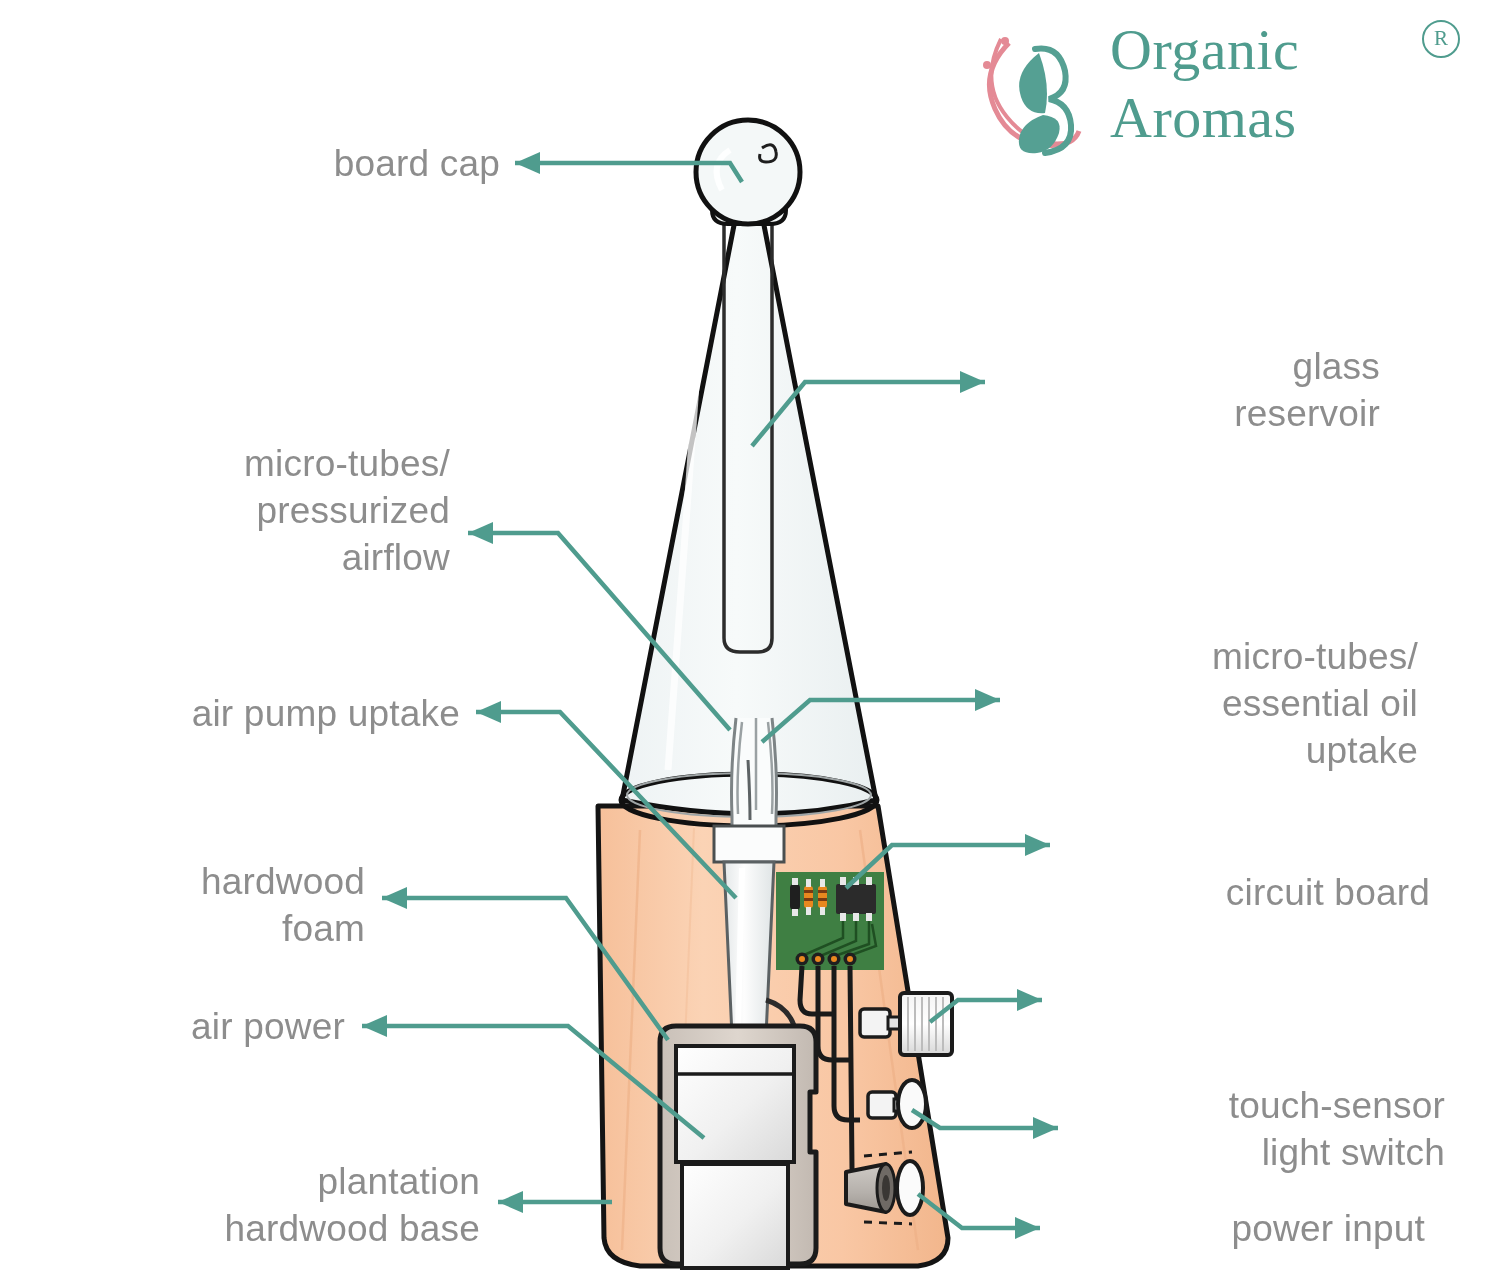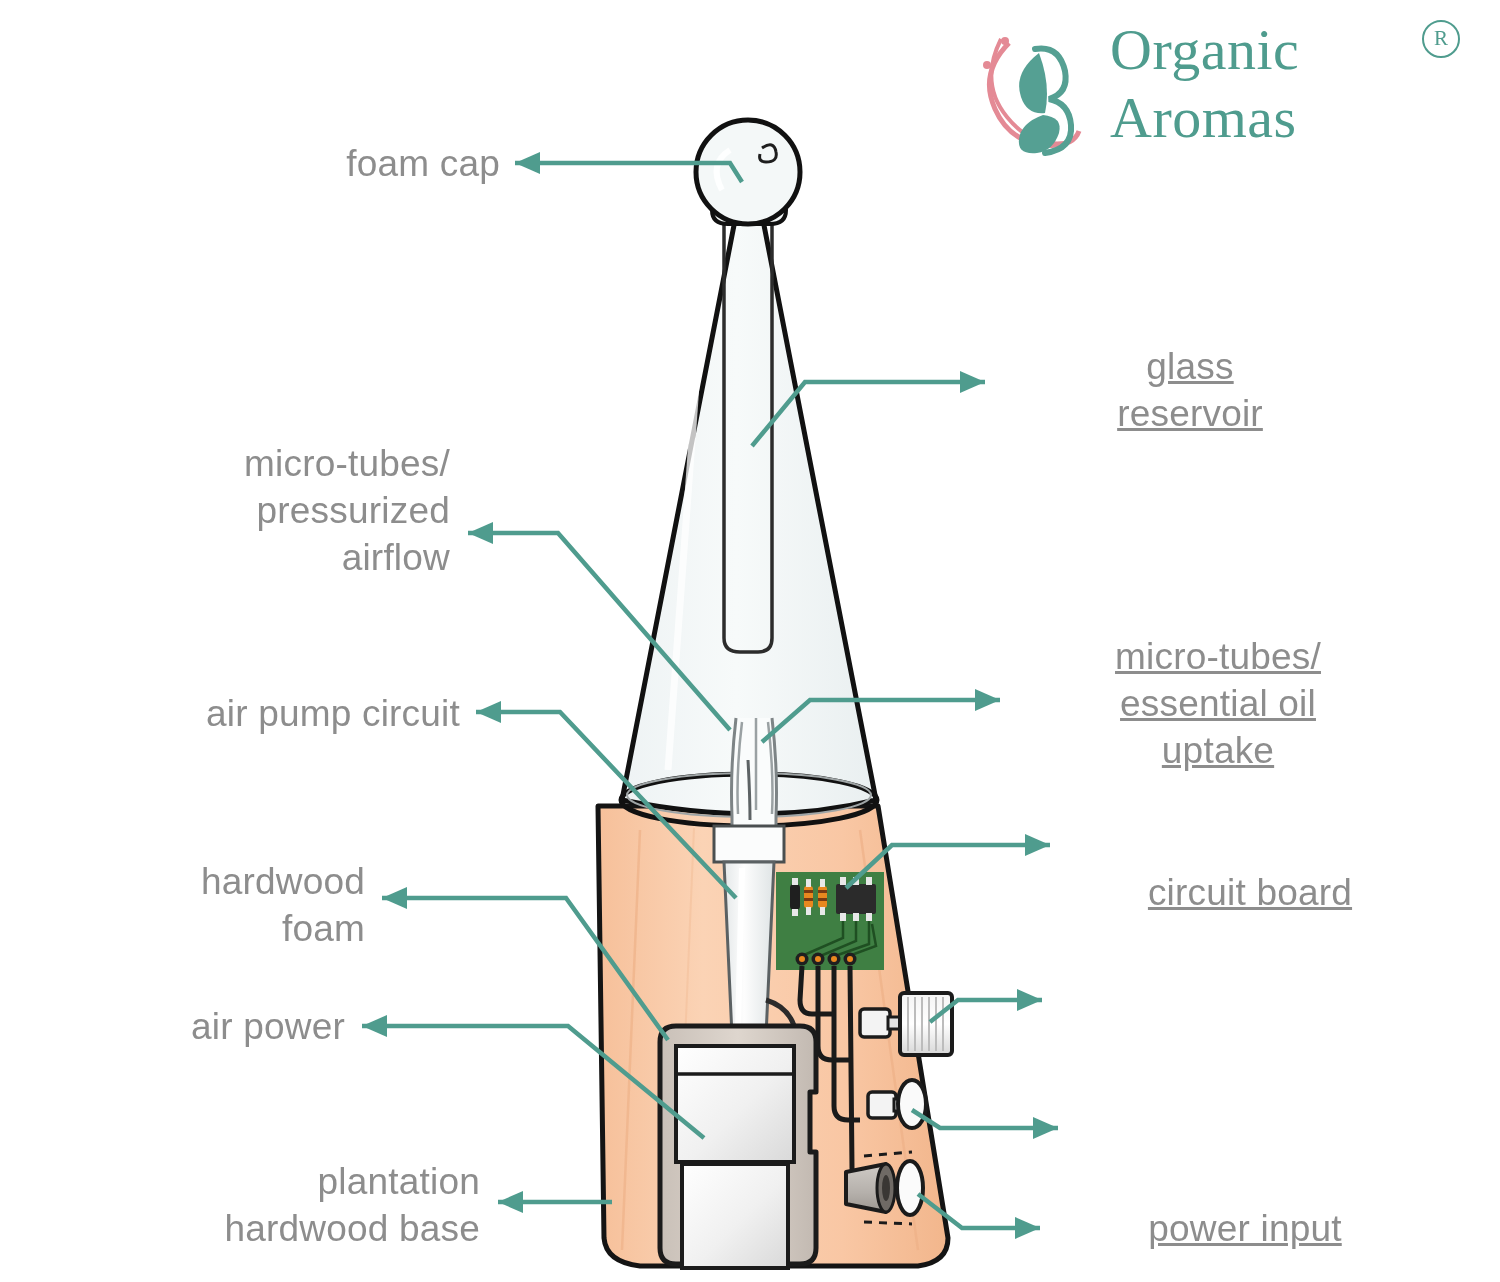--- a/index.html
+++ b/index.html
@@ -28,21 +28,21 @@
     position: absolute;
     color: #8d8d8d;
     font-size: 37px;
     line-height: 47px;
     font-weight: 300;
     letter-spacing: 0.2px;
     white-space: pre-line;
     font-family: "Liberation Sans", sans-serif;
   }
   .label.right-align { text-align: right; }
-  .label.left-align  { text-align: center; text-decoration: underline; }
+  .label.left-align  { text-align: right; }
 
   
   #logo {
     position: absolute;
     left: 975px;
     top: 14px;
     width: 500px;
     height: 150px;
   }
   #logo-text {
@@ -311,42 +311,44 @@
       <path d="M68 96 q-22 8 -24 24 q-2 16 18 14 q16 -2 22 -20 q4 -16 -16 -18 Z" fill="#55a093"></path>
       <path d="M60 30 q24 -4 30 22 q4 22 -16 28 q20 4 22 26 q2 24 -26 28" fill="none" stroke="#55a093" stroke-width="6" stroke-linecap="round"></path>
     </svg>
     <div id="logo-text">
       <span id="logo-line1">Organic</span>
       <span id="logo-line2">Aromas</span>
     </div>
     <div id="logo-reg">R</div>
   </div>
 
-  <div class="label right-align" style="left:180px; top:140px; width:320px;">foam cap</div>
+  <div class="label right-align" style="left:180px; top:140px; width:320px;">board cap</div>
 
   <div class="label left-align" style="left:1000px; top:343px; width:380px;">glass
 reservoir</div>
 
   <div class="label right-align" style="left:120px; top:440px; width:330px;">micro-tubes/
 pressurized
 airflow</div>
 
   <div class="label left-align" style="left:1018px; top:633px; width:400px;">micro-tubes/
 essential oil
 uptake</div>
 
-  <div class="label right-align" style="left:110px; top:690px; width:350px;">air pump circuit</div>
+  <div class="label right-align" style="left:110px; top:690px; width:350px;">air pump uptake</div>
 
   <div class="label left-align" style="left:1070px; top:823px; width:360px;margin-top:46px;">circuit board</div>
 
   <div class="label right-align" style="left:90px; top:858px; width:275px;">hardwood
 foam</div>
 
 
   <div class="label right-align" style="left:90px; top:1003px; width:255px;">air power</div>
 
+  <div class="label left-align" style="left:1085px; top:1082px; width:360px;">touch-sensor
+light switch</div>
 
   <div class="label left-align" style="left:1065px; top:1205px; width:360px;">power input</div>
 
   <div class="label right-align" style="left:130px; top:1158px; width:350px;">plantation
 hardwood base</div>
 
 </div>
 
 </body></html>

